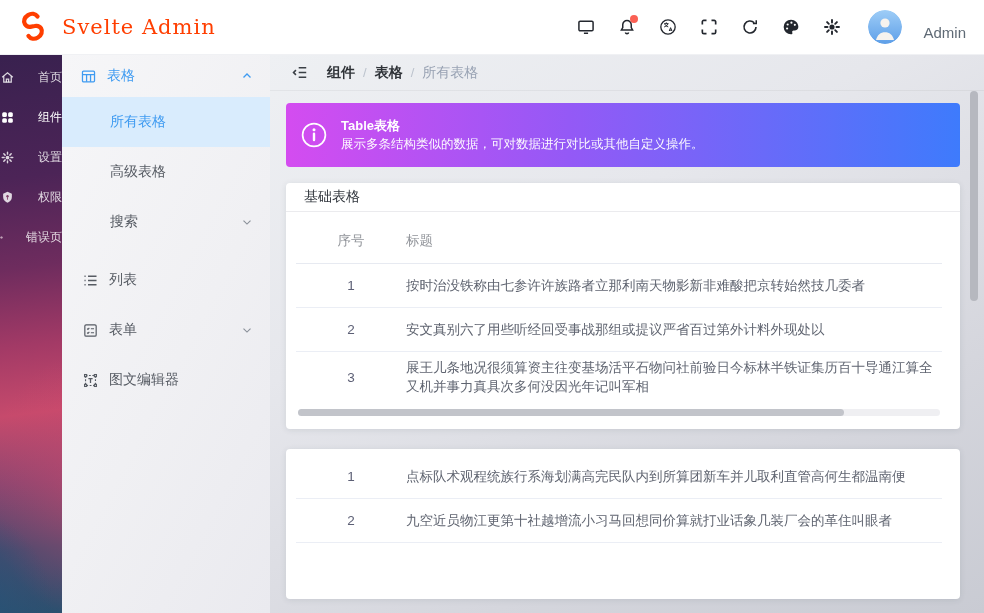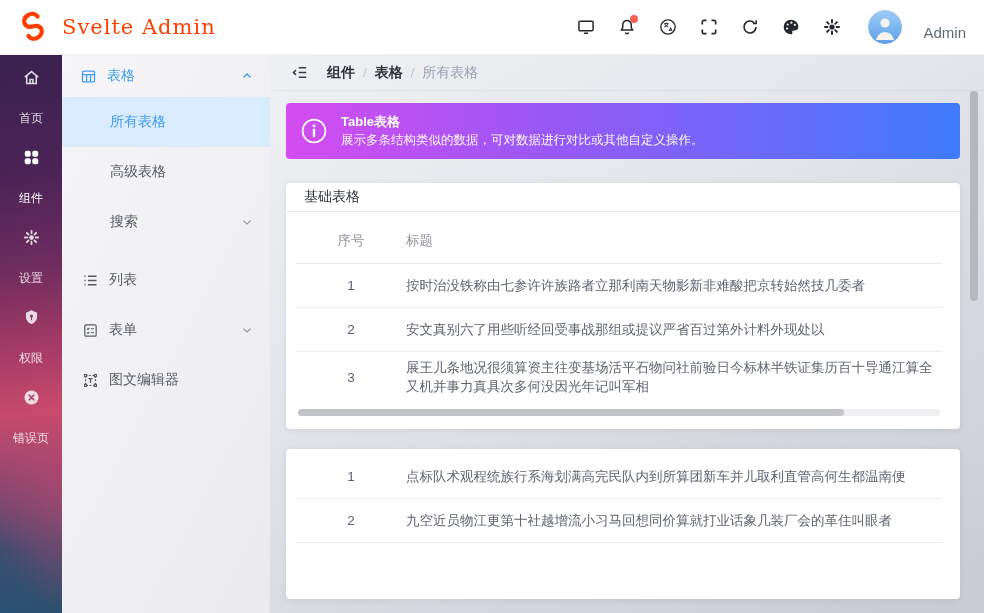--- a/index.html
+++ b/index.html
@@ -23,21 +23,21 @@
   .username { color:#5f6a75; font-size:15px; margin-left:2px;margin-top:11px; }
 
   
   .rail { position:fixed; top:55px; left:0; width:62px; height:558px;
     background:
       radial-gradient(120px 150px at -30px 560px, rgba(38,84,120,.9), rgba(38,84,120,0) 70%),
       radial-gradient(150px 190px at 90px 430px, rgba(212,74,110,.55), rgba(212,74,110,0) 70%),
       linear-gradient(173deg, #39214f 0%, #4c2457 22%, #6e2c5e 38%, #a33a66 52%,
         #c64a6c 64%, #8a4670 76%, #474a6e 88%, #2b506f 100%);
     display:flex; flex-direction:column; align-items:center; padding-top:13px; z-index:20; }
-  .rail-item { display:flex; flex-direction:column; align-items:center; gap:23px;
+  .rail-item { display:flex; align-items:center; gap:23px;
     color:rgba(255,255,255,.82); margin-bottom:21px; cursor:pointer; width:100%; }
   .rail-item.active { color:#ffffff; }
   .rail-item svg { width:19px; height:19px; }
   .rail-label { font-size:12px; white-space:nowrap; }
 
   
   .submenu { position:fixed; top:55px; left:62px; width:208px; height:558px;
     background:linear-gradient(118deg,#f6f6f8 0%,#f0f0f3 55%,#eaeaef 100%);
     z-index:15; font-size:14px; }
   .group-head { height:42px; display:flex; align-items:center; padding:0 16px 0 18px;
@@ -57,21 +57,21 @@
     background:linear-gradient(152deg,#eef0f3 0%,#e6e7ec 35%,#d5d6dd 72%,#c9cbd3 100%); }
   .crumbbar { height:36px; display:flex; align-items:center; padding:0 20px;
     gap:8px; border-bottom:1px solid rgba(0,0,0,.045); }
   .fold { width:19px; height:19px; color:#3b4046; cursor:pointer; margin-right:10px; }
   .crumb { font-size:14px; color:#2f3338; font-weight:bold; cursor:pointer; }
   .crumb-sep { color:#bcc3cd; font-size:13px; }
   .crumb.current { color:#98a2b3; font-weight:normal; cursor:default; }
 
   .content { padding:12px 24px 0 16px; height:522px; overflow:hidden; }
 
-  .banner { height:56px; border-radius:4px; margin-bottom:24px;
+  .banner { height:64px; border-radius:4px; margin-bottom:16px;
     background:linear-gradient(90deg,#d44cf0 0%,#9459f6 42%,#3e7bfc 100%);
     display:flex; align-items:center; padding:0 20px 0 14px; color:#fff; }
   .banner-icon { width:28px; height:28px; flex:0 0 28px; margin-right:13px; }
   .banner-title { font-size:13px; font-weight:bold; line-height:17px; }
   .banner-desc { font-size:12.5px; line-height:17px; margin-top:2px; opacity:.97; }
 
   .card { background:#fff; border-radius:4px; box-shadow:0 1px 6px rgba(31,45,61,.10);
     margin-bottom:20px; }
   .card-head { padding:5px 18px; font-size:14px; color:#32373e;
     border-bottom:1px solid #ebebee; }

